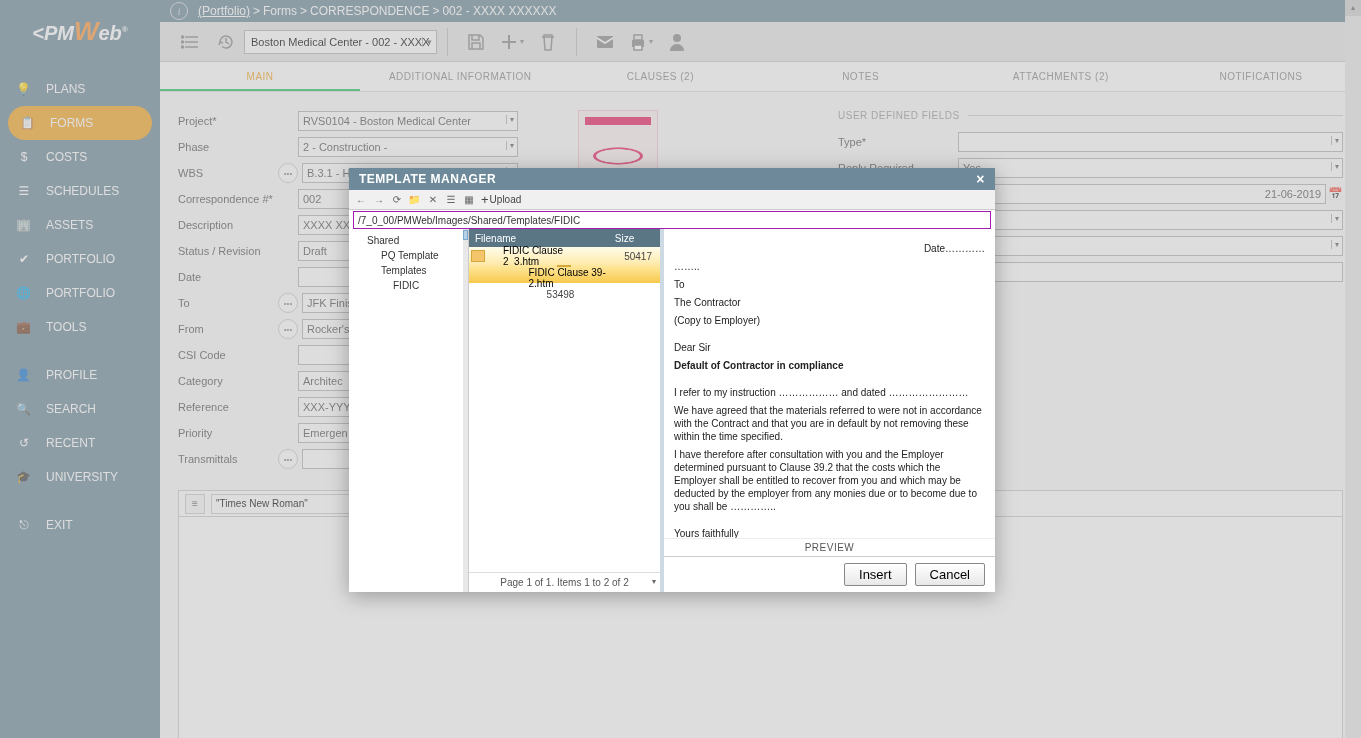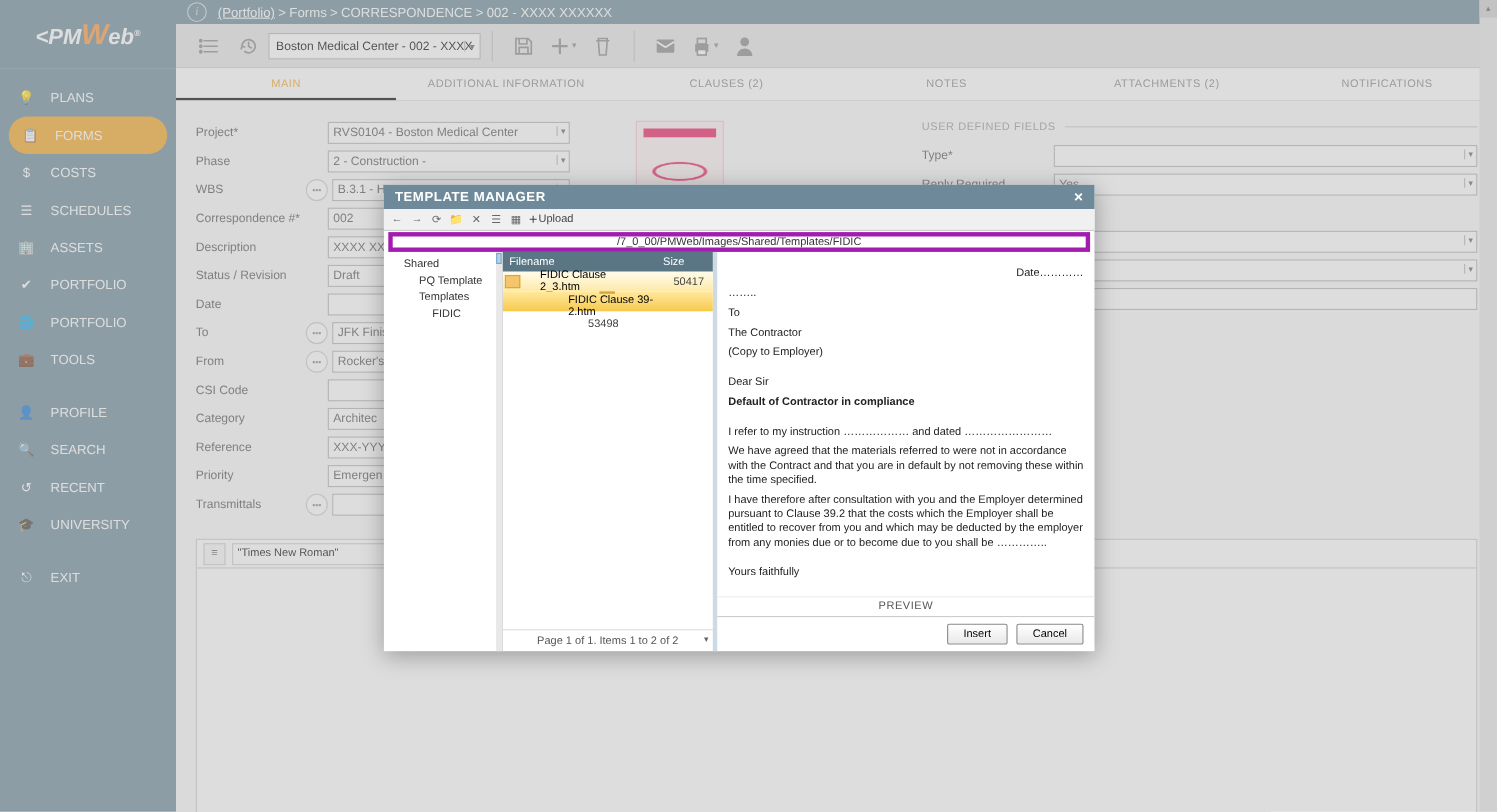--- a/index.html
+++ b/index.html
@@ -15,21 +15,21 @@
 .toolbar .tbtn { width: 28px; height: 28px; display: flex; align-items: center; justify-content: center; color: #8a8a8a; margin: 0 4px; cursor: pointer; }
 .toolbar .sep { width: 1px; height: 28px; background: #c0c0c0; margin: 0 10px; }
 .toolbar .selbox { height: 24px; border: 1px solid #b5b5b5; background: #fff; font-size: 11px; padding: 0 6px; min-width: 180px; display: flex; align-items: center; position: relative; }
 .toolbar .selbox::after { content: "▾"; position: absolute; right: 4px; font-size: 9px; color: #666; border-left: 1px solid #b5b5b5; padding-left: 4px; }
 .sidebar { position: absolute; left: 0; top: 62px; width: 160px; bottom: 0; background: #6e8a9a; padding-top: 10px; }
 .sidebar .item { display: flex; align-items: center; padding: 10px 14px; color: #fff; font-size: 12px; cursor: pointer; }
 .sidebar .item.active { background: #f5a623; border-radius: 18px; margin: 0 8px; padding: 10px 10px; }
 .sidebar .item .ico { width: 20px; margin-right: 12px; display: flex; align-items: center; justify-content: center; }
 .tabs { position: absolute; left: 160px; top: 62px; right: 0; height: 30px; background: #fff; border-bottom: 1px solid #ddd; display: flex; }
 .tabs .tab { flex: 1; text-align: center; font-size: 10px; color: #888; line-height: 30px; cursor: pointer; letter-spacing: 0.5px; }
-.tabs .tab.active { color: #f5a623; border-bottom: 2px solid #000000; }
+.tabs .tab.active { color: #f5a623; border-bottom: 2px solid #22c55e; }
 .content { position: absolute; left: 160px; top: 92px; right: 0; bottom: 0; background: #f9f9f9; padding: 18px; overflow: auto; }
 .form-grid { display: flex; }
 .form-col { display: flex; flex-direction: column; gap: 4px; }
 .form-row { display: flex; align-items: center; height: 22px; font-size: 11px; color: #555; }
 .form-row .lbl { width: 120px; }
 .form-row .ctl { height: 20px; border: 1px solid #b5b5b5; background: #fff; font-size: 11px; padding: 0 4px; display: flex; align-items: center; position: relative; flex: 1; }
 .form-row .ctl.sel::after { content: "▾"; position: absolute; right: 3px; font-size: 8px; color: #666; border-left: 1px solid #b5b5b5; padding-left: 3px; top: 3px; }
 .form-row .dots { width: 20px; height: 20px; border: 1px solid #ccc; border-radius: 50%; display: flex; align-items: center; justify-content: center; margin: 0 4px; font-size: 8px; color: #888; background: #fff; }
 .udf-head { font-size: 10px; color: #999; letter-spacing: 0.5px; margin-bottom: 6px; display: flex; align-items: center; }
 .udf-head .line { flex: 1; height: 1px; background: #ccc; margin-left: 8px; }
@@ -42,23 +42,23 @@
 .editor-tb .font-sel { width: 180px; height: 20px; border: 1px solid #ccc; font-size: 10px; padding: 0 4px; display: flex; align-items: center; }
 
 
 .overlay { position: absolute; inset: 0; background: rgba(180,180,180,0.45); }
 .modal { position: absolute; left: 349px; top: 168px; width: 646px; height: 424px; background: #fff; box-shadow: 0 4px 20px rgba(0,0,0,0.3); display: flex; flex-direction: column; }
 .modal-title { height: 22px; background: #6e8a9a; color: #fff; font-size: 12px; letter-spacing: 0.5px; display: flex; align-items: center; padding: 0 10px; justify-content: space-between; font-weight: bold; }
 .modal-title .x { cursor: pointer; font-size: 14px; }
 .modal-tb { height: 20px; background: #f0f0f0; border-bottom: 1px solid #ccc; display: flex; align-items: center; padding: 0 4px; gap: 2px; }
 .modal-tb .mbtn { width: 16px; height: 16px; display: flex; align-items: center; justify-content: center; font-size: 10px; color: #666; cursor: pointer; }
 .modal-tb .upload { font-size: 10px; color: #444; cursor: pointer; display: flex; align-items: center; margin-left: 2px; }
-.modal-path { height: 18px; border: 4px solid #a21caf; margin: 1px 4px 0 4px; font-size: 10px; padding: 0 4px; display: flex; align-items: center; color: #333; background: #fff; justify-content: center; }
+.modal-path { height: 18px; border: 1px solid #a21caf; margin: 1px 4px 0 4px; font-size: 10px; padding: 0 4px; display: flex; align-items: center; color: #333; background: #fff; }
 .modal-body { flex: 1; display: flex; overflow: hidden; }
-.tree { width: 108px; border-right: 1px solid #ccc; padding: 4px; font-size: 10px; color: #333; position: relative; }
+.tree { width: 120px; border-right: 1px solid #ccc; padding: 4px; font-size: 10px; color: #333; position: relative; }
 .tree-scroll { position: absolute; right: 0; top: 0; bottom: 0; width: 5px; background: #e8e8e8; }
 .tree-scroll::before { content: ""; position: absolute; top: 1px; left: 0; width: 5px; height: 10px; background: #b5d1e8; border: 1px solid #7aa8cc; box-sizing: border-box; }
 .tree .node { padding: 2px 0 2px 14px; cursor: pointer; }
 .tree .node.l1 { padding-left: 28px; }
 .tree .node.l2 { padding-left: 40px; }
 .filelist { width: 195px; border-right: 4px solid #cdd9e3; display: flex; flex-direction: column; }
 .fhead { display: flex; background: #5a7685; color: #fff; font-size: 10px; height: 18px; align-items: center; }
 .fhead .c1 { width: 120px; padding-left: 6px; }
 .fhead .c2 { flex: 1; text-align: center; }
 .frow { display: flex; font-size: 10px; height: 18px; align-items: center; cursor: pointer; }
@@ -68,21 +68,21 @@
 .frow.normal { background: linear-gradient(#fffceb, #fde9a8); }
 .frow.sel { background: linear-gradient(#ffe9a0, #f7c94d); flex-direction: column; }
 .ffoot { margin-top: auto; font-size: 10px; color: #555; text-align: center; padding: 4px; border-top: 1px solid #ddd; position: relative; }
 .ffoot .dd { position: absolute; right: 4px; font-size: 8px; color: #666; }
 .preview { flex: 1; display: flex; flex-direction: column; }
 .pbody { flex: 1; padding: 8px 10px; font-size: 10px; color: #222; overflow-y: scroll; font-family: "Times New Roman", serif; }
 .pbody p { margin: 5px 0; line-height: 1.3; }
 .pbody .dt { text-align: right; }
 .pbody b { font-weight: bold; }
 .pfoot { border-top: 1px solid #ccc; padding: 6px 10px; display: flex; justify-content: flex-end; gap: 8px; }
-.pfoot button { font-size: 10px; padding: 3px 14px; border: 1px solid #888; background: linear-gradient(#fff,#e8e8e8); cursor: pointer; border-radius: 2px; }
+.pfoot button { font-size: 13px; padding: 3px 14px; border: 1px solid #888; background: linear-gradient(#fff,#e8e8e8); cursor: pointer; border-radius: 2px; }
 .plabel { font-size: 10px; color: #555; text-align: center; padding: 3px; border-top: 1px solid #eee; letter-spacing: 0.5px; }
 .right-scroll { position: absolute; right: 0; top: 0; bottom: 0; width: 16px; background: #e8e8e8; }
 .right-scroll .up { position: absolute; top: 0; width: 16px; height: 16px; background: #d0d0d0; font-size: 8px; text-align: center; line-height: 16px; color: #666; }
 svg { display: block; }
 </style>
 </head>
 <body>
 
 <div class="topbar" style="padding-left:170px;">
   <span class="info-icon">i</span>
@@ -339,20 +339,23 @@
           </div>
         </div>
       <div class="form-row">
           <span class="lbl">Reply Required</span>
           <div class="ctl sel">
             <span>Yes</span>
           </div>
         </div>
       <div class="form-row">
           <span class="lbl">Reply By</span>
+          <div class="ctl" style="text-align:right;justify-content:flex-end">
+            <span>21-06-2019</span>
+          </div>
           <span style="margin-left:2px;font-size:12px;color:#888">📅</span>
         </div>
       <div class="form-row">
           <span class="lbl">Variation</span>
           <div class="ctl sel">
             <span>No</span>
           </div>
         </div>
       <div class="form-row">
           <span class="lbl">Potential Claim</span>

